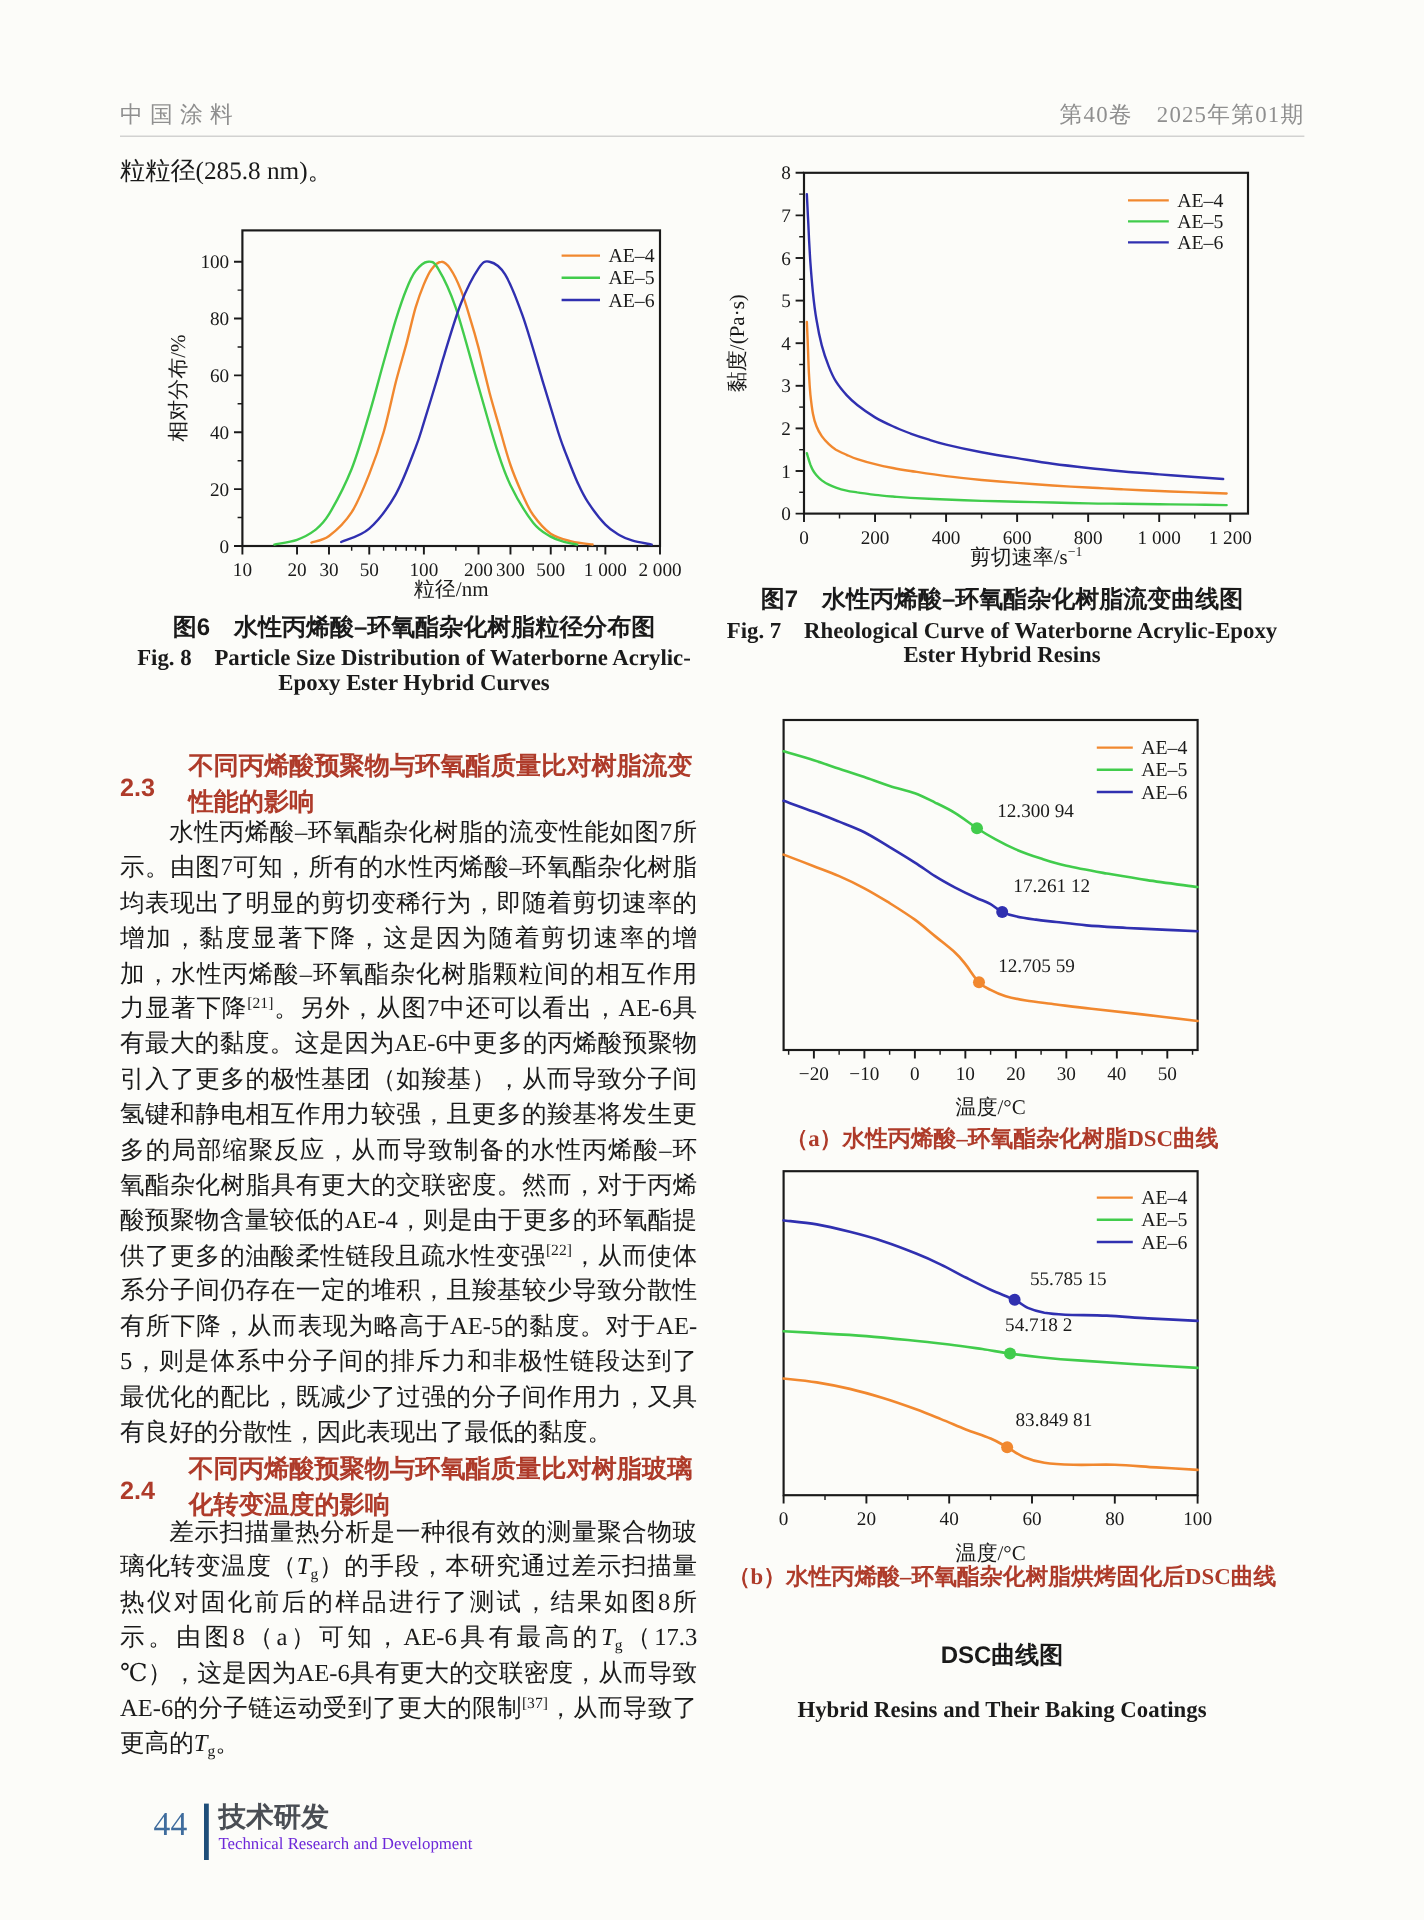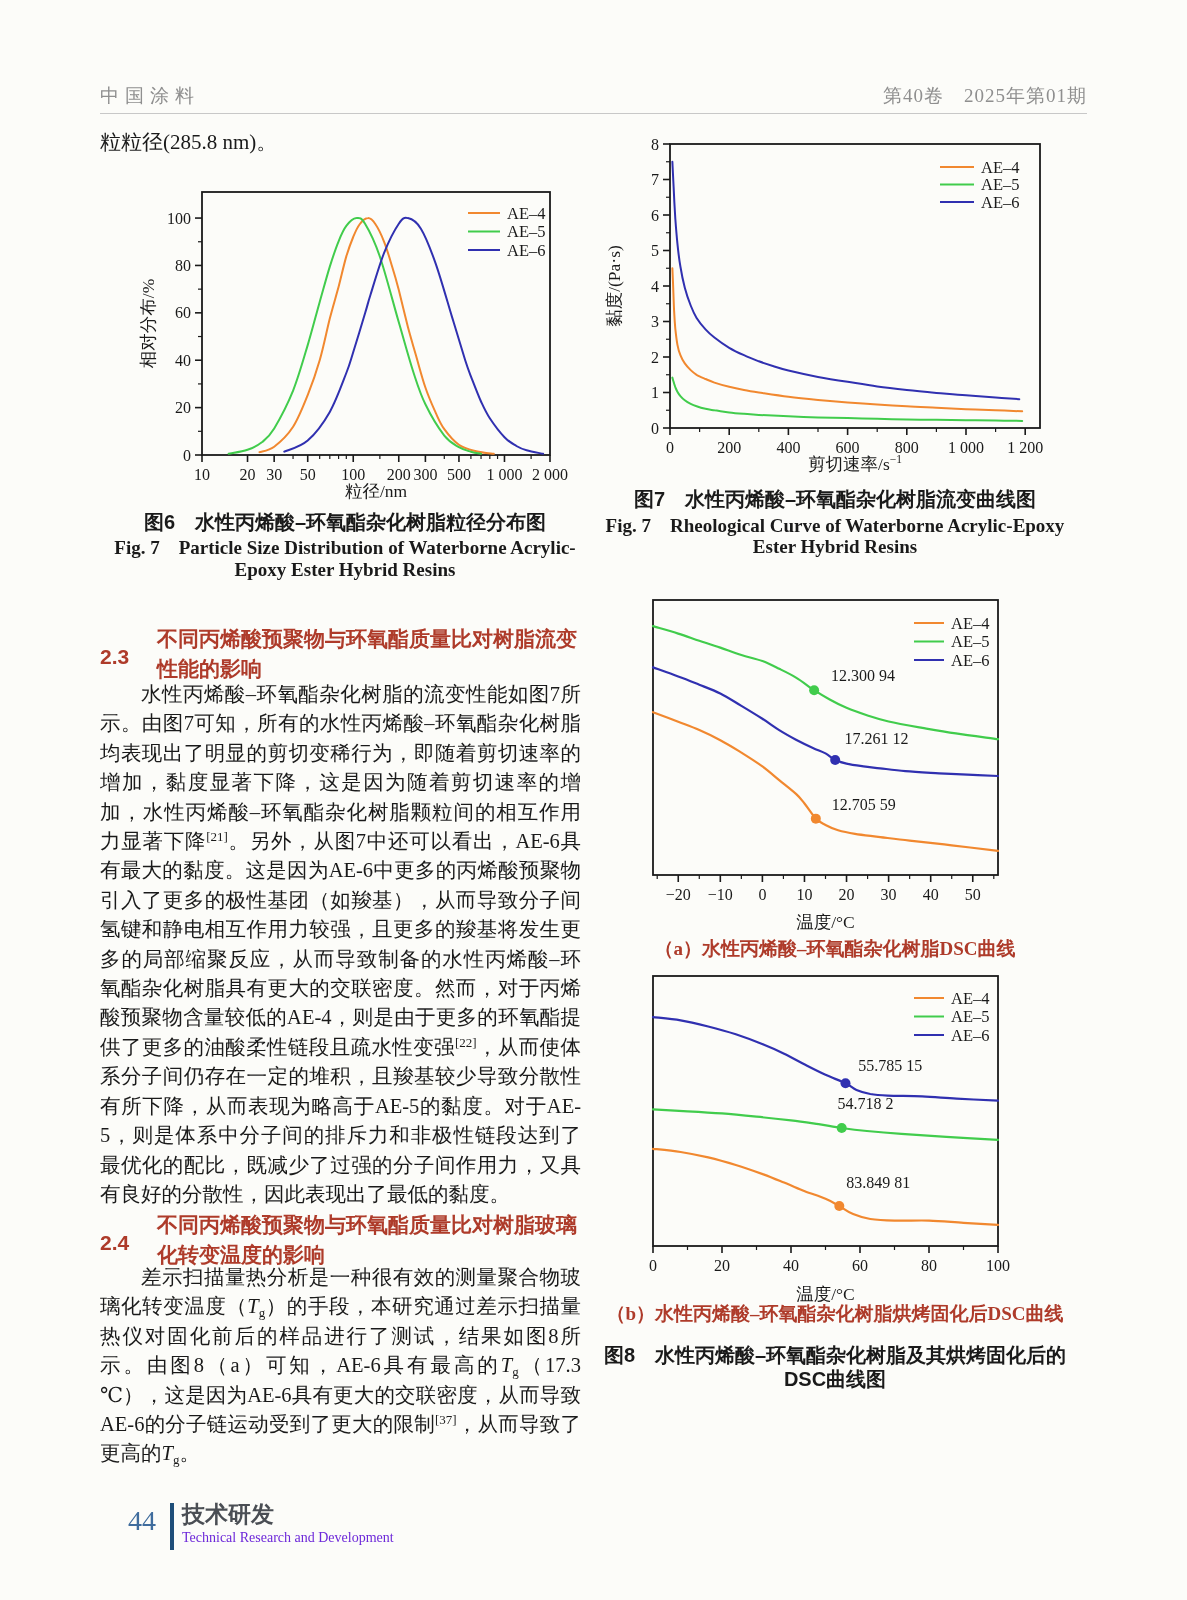--- a/index.html
+++ b/index.html
@@ -107,22 +107,22 @@
       <text x="240" y="325" text-anchor="middle" class="axis">粒径/nm</text>
       <text x="18" y="151.5" text-anchor="middle" class="axis" transform="rotate(-90 18 151.5)">相对分布/%</text>
       <line x1="332" y1="41" x2="364" y2="41" stroke="#f1882f" stroke-width="2"></line>
       <text x="371" y="46.5" class="leg">AE–4</text>
       <line x1="332" y1="59.5" x2="364" y2="59.5" stroke="#41cc4c" stroke-width="2"></line>
       <text x="371" y="65" class="leg">AE–5</text>
       <line x1="332" y1="78" x2="364" y2="78" stroke="#3030b0" stroke-width="2"></line>
       <text x="371" y="83.5" class="leg">AE–6</text>
     </svg>
   <div class="abs cap-zh col-left-cap" style="top:509px">图6　水性丙烯酸–环氧酯杂化树脂粒径分布图</div>
-  <div class="abs cap-en col-left-cap" style="top:535px">Fig. 7　Particle Size Distribution of Waterborne Acrylic-</div>
-  <div class="abs cap-en col-left-cap" style="top:559px">Epoxy Ester Hybrid Resins</div>
+  <div class="abs cap-en col-left-cap" style="top:535px">Fig. 8　Particle Size Distribution of Waterborne Acrylic-</div>
+  <div class="abs cap-en col-left-cap" style="top:559px">Epoxy Ester Hybrid Curves</div>
 
   <svg class="abs" style="left:598px;top:126px" width="470" height="360">
       <line x1="101.6" y1="302" x2="101.6" y2="306" stroke="#1a1a1a" stroke-width="1.2"></line>
       <line x1="160.8" y1="302" x2="160.8" y2="306" stroke="#1a1a1a" stroke-width="1.2"></line>
       <line x1="220" y1="302" x2="220" y2="306" stroke="#1a1a1a" stroke-width="1.2"></line>
       <line x1="279.20000000000005" y1="302" x2="279.20000000000005" y2="306" stroke="#1a1a1a" stroke-width="1.2"></line>
       <line x1="338.4" y1="302" x2="338.4" y2="306" stroke="#1a1a1a" stroke-width="1.2"></line>
       <line x1="397.6" y1="302" x2="397.6" y2="306" stroke="#1a1a1a" stroke-width="1.2"></line>
       <line x1="72" y1="302" x2="72" y2="309" stroke="#1a1a1a" stroke-width="1.6"></line>
       <text x="72" y="327" text-anchor="middle" class="tick">0</text>
@@ -270,21 +270,21 @@
       <text x="189.5" y="336" text-anchor="middle" class="axis">温度/°C</text>
       <line x1="278" y1="34" x2="308" y2="34" stroke="#f1882f" stroke-width="2"></line>
       <text x="315" y="39.5" class="leg">AE–4</text>
       <line x1="278" y1="52.5" x2="308" y2="52.5" stroke="#41cc4c" stroke-width="2"></line>
       <text x="315" y="58" class="leg">AE–5</text>
       <line x1="278" y1="71" x2="308" y2="71" stroke="#3030b0" stroke-width="2"></line>
       <text x="315" y="76.5" class="leg">AE–6</text>
     </svg>
   <div class="abs cap-red col-right-cap" style="top:1301px">（b）水性丙烯酸–环氧酯杂化树脂烘烤固化后DSC曲线</div>
 
-  <div class="abs cap-zh col-right-cap" style="top:1342px">图8　水性丙烯酸–环氧酯杂化树脂及其烘烤固化后的</div>
   <div class="abs cap-zh col-right-cap" style="top:1366px">DSC曲线图</div>
+  <div class="abs cap-en col-right-cap" style="top:1415px">Hybrid Resins and Their Baking Coatings</div>
 
   <div class="abs page-num">44</div>
   <div class="abs footer-bar"></div>
   <div class="abs footer-zh">技术研发</div>
   <div class="abs footer-en">Technical Research and Development</div>
 
 </div>
 
 </body></html>

